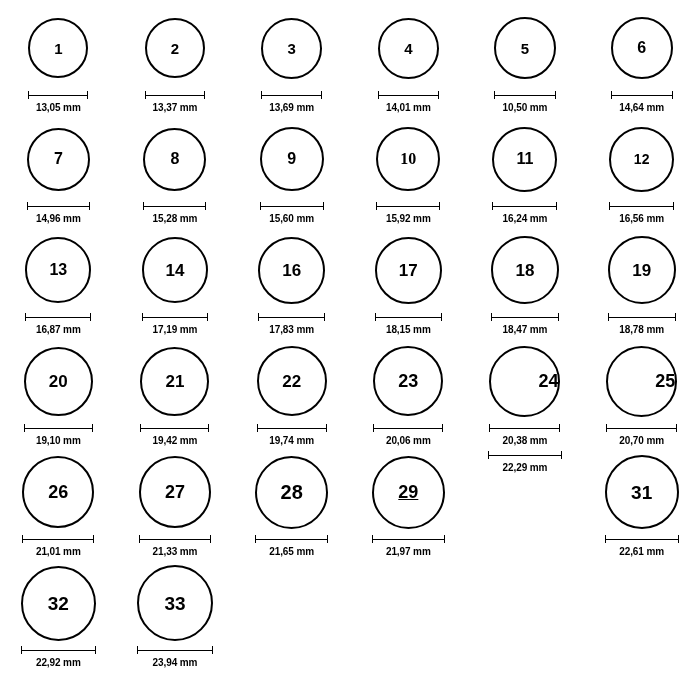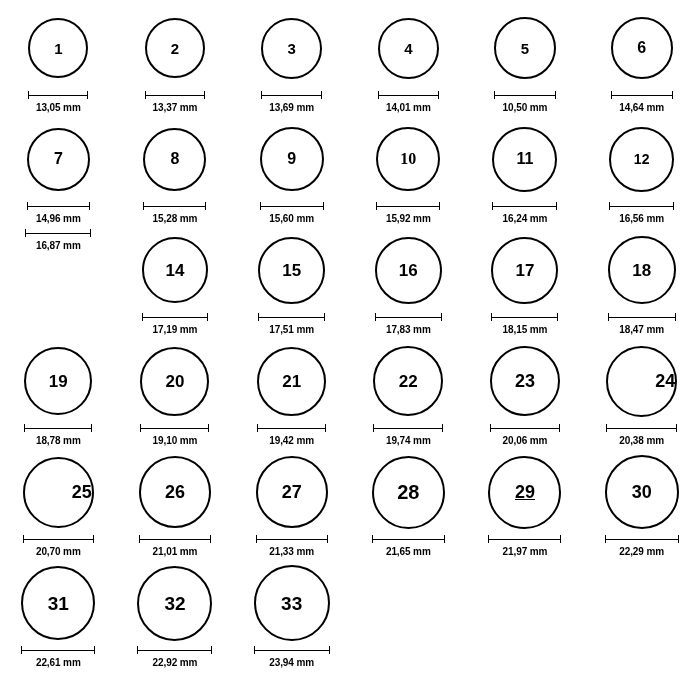--- a/index.html
+++ b/index.html
@@ -216,50 +216,44 @@
           <div class="circle" style="width: 65px; height: 65px;">
             <span class="circle-label" style="font-size: 14px;">12</span>
           </div>
         </div>
         <div class="measure">
           <div class="bar" style="width: 65px;"></div>
         </div>
         <div class="size-label">16,56 mm</div>
       </div>
       <div class="cell">
+        <div class="circle-wrap">
+          <div class="circle" style="width: 66px; height: 66px;">
+            <span class="circle-label" style="font-size: 16px;">13</span>
+          </div>
+        </div>
         <div class="measure">
           <div class="bar" style="width: 66px;"></div>
         </div>
         <div class="size-label">16,87 mm</div>
       </div>
       <div class="cell">
         <div class="circle-wrap">
           <div class="circle" style="width: 66px; height: 66px;">
             <span class="circle-label" style="font-size: 17px;">14</span>
           </div>
         </div>
         <div class="measure">
           <div class="bar" style="width: 66px;"></div>
         </div>
         <div class="size-label">17,19 mm</div>
       </div>
       <div class="cell">
         <div class="circle-wrap">
           <div class="circle" style="width: 67px; height: 67px;">
-            <span class="circle-label" style="font-size: 17px;">15</span>
-          </div>
-        </div>
-        <div class="measure">
-          <div class="bar" style="width: 67px;"></div>
-        </div>
-        <div class="size-label">17,51 mm</div>
-      </div>
-      <div class="cell">
-        <div class="circle-wrap">
-          <div class="circle" style="width: 67px; height: 67px;">
             <span class="circle-label" style="font-size: 17px;">16</span>
           </div>
         </div>
         <div class="measure">
           <div class="bar" style="width: 67px;"></div>
         </div>
         <div class="size-label">17,83 mm</div>
       </div>
       <div class="cell">
         <div class="circle-wrap">
@@ -398,25 +392,20 @@
           <div class="circle" style="width: 73px; height: 73px; text-decoration: underline;">
             <span class="circle-label" style="font-size: 18px;">29</span>
           </div>
         </div>
         <div class="measure">
           <div class="bar" style="width: 73px;"></div>
         </div>
         <div class="size-label">21,97 mm</div>
       </div>
       <div class="cell">
-        <div class="circle-wrap">
-          <div class="circle" style="width: 74px; height: 74px;">
-            <span class="circle-label" style="font-size: 18px;">30</span>
-          </div>
-        </div>
         <div class="measure">
           <div class="bar" style="width: 74px;"></div>
         </div>
         <div class="size-label">22,29 mm</div>
       </div>
       <div class="cell">
         <div class="circle-wrap">
           <div class="circle" style="width: 74px; height: 74px;">
             <span class="circle-label" style="font-size: 19px;">31</span>
           </div>

